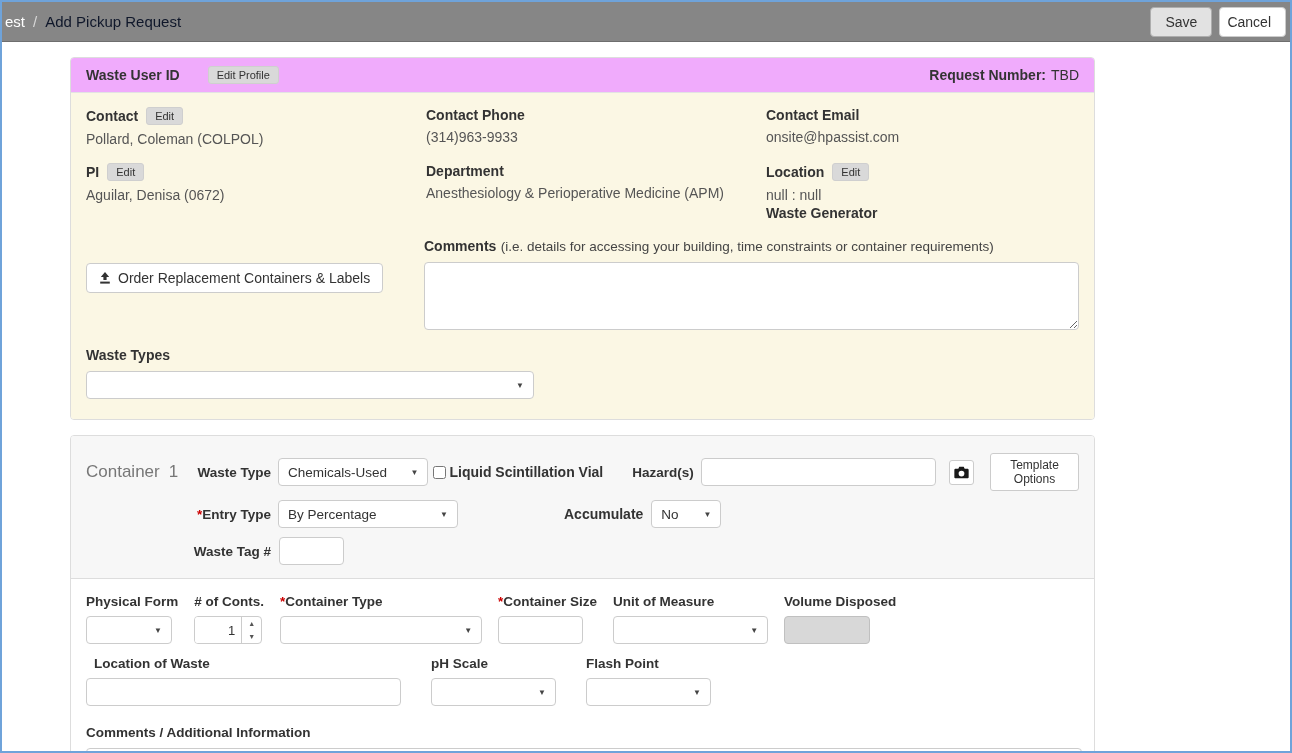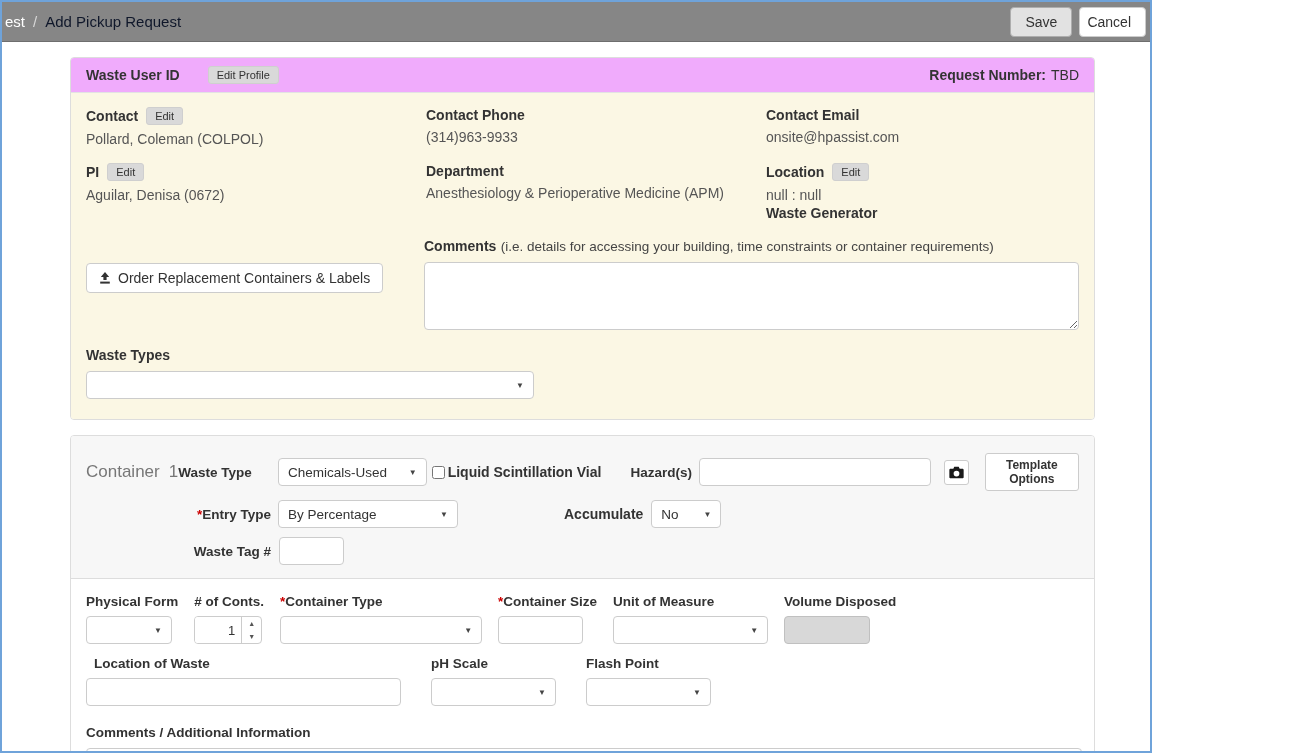--- a/index.html
+++ b/index.html
@@ -1,18 +1,18 @@
 <!DOCTYPE html>
 <html><head>
 <meta charset="utf-8">
 <style>
   * { box-sizing: border-box; margin: 0; padding: 0; }
   html,body { width: 1292px; height: 753px; }
   body { font-family: "Liberation Sans", sans-serif; background: #fff; }
-  .page { width: 1152px; height: 753px; border: 2px solid #6fa3da; background: #fff; overflow: hidden; }
+  .page { width: 1292px; height: 753px; border: 2px solid #6fa3da; background: #fff; overflow: hidden; }
 
   
   .topbar { height: 40px; background: #868686; border-bottom: 1px solid #6e6e6e;
             display: flex; align-items: center; padding: 0 4px 0 3px; }
   .crumbs { display: flex; align-items: center; gap: 8px; font-size: 15px; }
   .crumb-prev { color: #ffffff; }
   .crumb-sep { color: #d8d8d8; }
   .crumb-cur { color: #0f172a; }
   .topbar-spacer { flex: 1; }
   .btn-top { font-family: inherit; font-size: 14px; color: #333; padding: 6px 14px;
@@ -56,39 +56,39 @@
   .sel { background: #fff; border: 1px solid #ccc; border-radius: 4px; height: 28px;
          display: inline-flex; align-items: center; justify-content: space-between;
          padding: 0 9px; cursor: pointer; font-size: 13.5px; color: #333; }
   .caret { font-size: 8px; color: #444; margin-left: 6px; }
   .sel-wt { width: 448px; margin-top: 7px; }
 
   
   .c-head { background: #f7f7f7; border-bottom: 1px solid #ddd; padding: 17px 15px 13px; }
   .c-row { display: flex; align-items: center; margin-bottom: 9px; }
   .c-row:last-child { margin-bottom: 0; }
-  .c-labelcell { width: 185px; flex: 0 0 185px; display: flex; 
+  .c-labelcell { width: 185px; flex: 0 0 185px; display: flex; justify-content: space-between;
                  align-items: center; }
   .c-labelcell.right { justify-content: flex-end; }
   .c-title { font-size: 17px; color: #777; }
   .c-title .num { margin-left: 9px; }
   .flabel { font-weight: bold; color: #333; font-size: 13.5px; white-space: nowrap; }
   .req { color: #cc0000; }
   .inp { height: 28px; border: 1px solid #ccc; border-radius: 4px; background: #fff;
          font-family: inherit; font-size: 13px; padding: 0 6px; color: #333; }
   .sel-wtype { width: 160px; margin-left: 7px; align-items: center; }
   .cb { width: 13px; height: 13px; margin-left: 5px; }
   .lsv-lbl { margin-left: 3px; font-size: 14px; }
   .hz-lbl { margin-left: 29px; }
   .inp-hazard { width: 251px; margin-left: 7px; }
   .btn-cam { margin-left: 13px; width: 27px; height: 25px; background: #fff; border: 1px solid #ccc;
              border-radius: 3px; display: inline-flex; align-items: center; justify-content: center;
              cursor: pointer; }
   .btn-template { margin-left: 16px; background: #fff; border: 1px solid #ccc; border-radius: 3px;
-                  font-family: inherit; font-size: 12px; color: #333; padding: 4px 0; cursor: pointer; font-weight: bold; }
+                  font-family: inherit; font-size: 12px; color: #333; padding: 4px 0; cursor: pointer; }
   .sel-entry { width: 180px; margin-left: 7px; }
   .acc-lbl { margin-left: 106px; font-size: 14px; }
   .sel-acc { width: 70px; margin-left: 8px; }
   .inp-tag { width: 65px; margin-left: 8px; }
 
   .c-body { background: #fff; padding: 15px 15px 10px; }
   .frow { display: flex; align-items: flex-end; }
   .field { margin-right: 16px; }
   .field .flabel { display: block; margin-bottom: 7px; }
   .spinner { display: inline-flex; height: 28px; border: 1px solid #ccc; border-radius: 4px;

